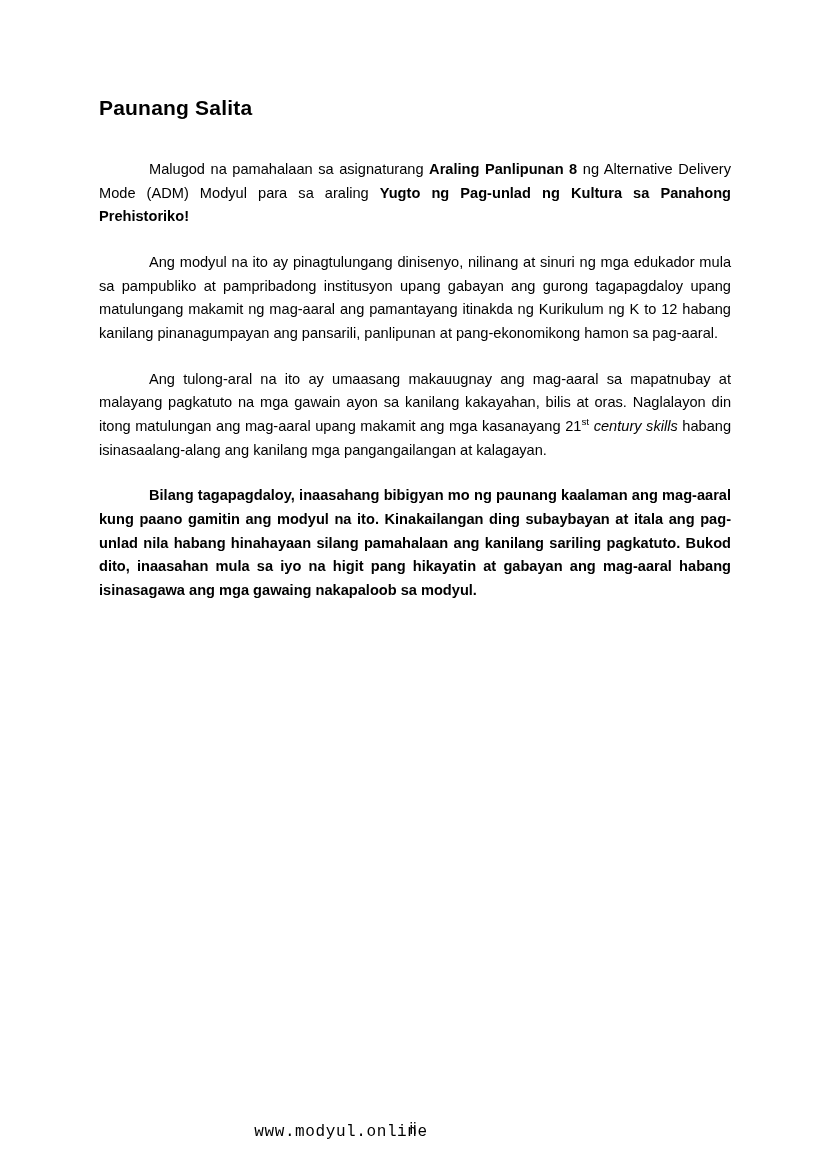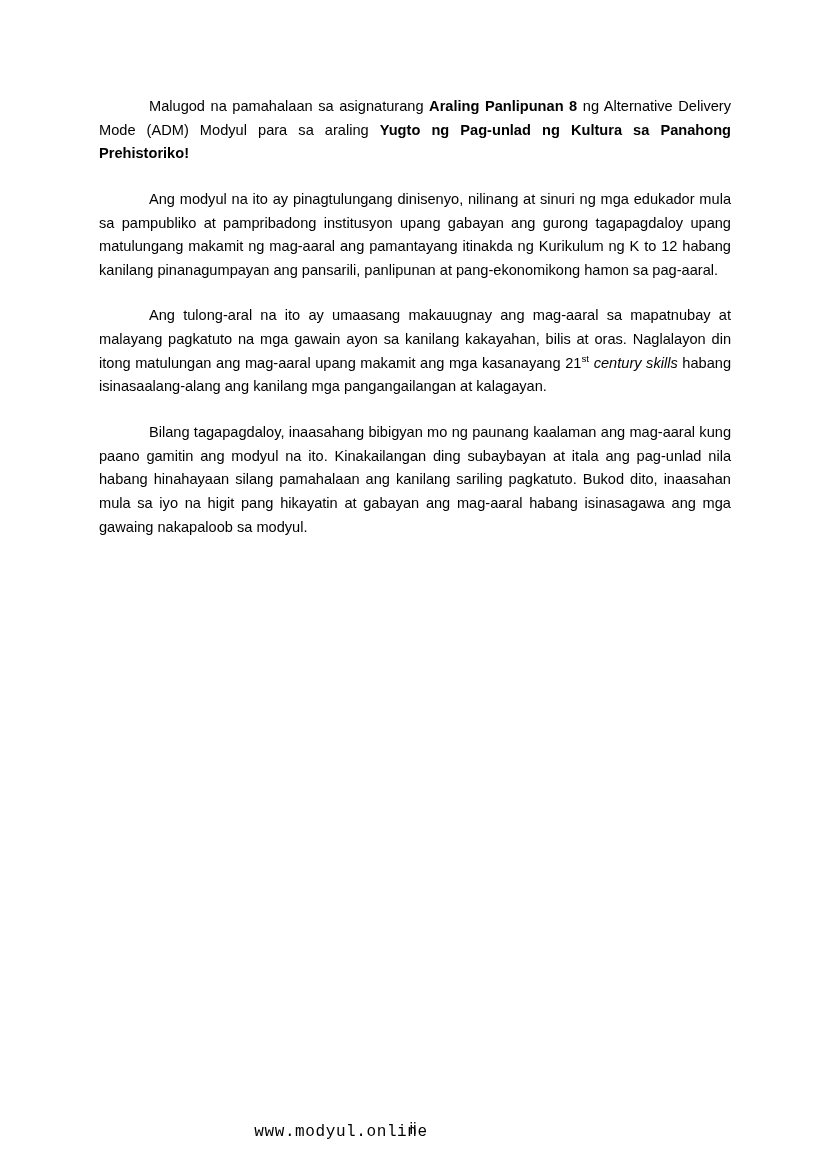--- a/index.html
+++ b/index.html
@@ -42,20 +42,21 @@
   }
   p.para {
     font-size: 14.6px;
     line-height: 1.62;
     text-align: justify;
     margin: 0 0 22px 0;
     text-indent: 50px;
   }
   p.para:last-child {
     margin-bottom: 0;
+    font-weight: bold;
   }
   b, strong {
     font-weight: bold;
     margin-top: 20px;
   }
   i, em {
   }
   sup {
     font-size: 0.68em;
     vertical-align: super;
@@ -81,20 +82,21 @@
     letter-spacing: 0.6px;
     font-family: Liberation Mono, monospace;
   }
 </style>
 </head>
 <body>
 
 <div class="page">
   <div class="content">
 
+    <h1 class="doc-title">Paunang Salita</h1>
 
 
     <p class="para" id="p1"><span>Malugod na pamahalaan sa asignaturang </span><b>Araling Panlipunan 8</b><span> ng Alternative Delivery Mode (ADM) Modyul para sa araling </span><b>Yugto ng Pag-unlad ng Kultura sa Panahong Prehistoriko!</b></p>
     <p class="para" id="p2"><span>Ang modyul na ito ay pinagtulungang dinisenyo, nilinang at sinuri ng mga edukador mula sa pampubliko at pampribadong institusyon upang gabayan ang gurong tagapagdaloy upang matulungang makamit ng mag-aaral ang pamantayang itinakda ng Kurikulum ng K to 12 habang kanilang pinanagumpayan ang pansarili, panlipunan at pang-ekonomikong hamon sa pag-aaral.</span></p>
     <p class="para" id="p3"><span>Ang tulong-aral na ito ay umaasang makauugnay ang mag-aaral sa mapatnubay at malayang pagkatuto na mga gawain ayon sa kanilang kakayahan, bilis at oras. Naglalayon din itong matulungan ang mag-aaral upang makamit ang mga kasanayang 21</span><sup>st</sup><span> </span><i>century skills</i><span> habang isinasaalang-alang ang kanilang mga pangangailangan at kalagayan.</span></p>
     <p class="para" id="p4"><span>Bilang tagapagdaloy, inaasahang bibigyan mo ng paunang kaalaman ang mag-aaral kung paano gamitin ang modyul na ito. Kinakailangan ding subaybayan at itala ang pag-unlad nila habang hinahayaan silang pamahalaan ang kanilang sariling pagkatuto. Bukod dito, inaasahan mula sa iyo na higit pang hikayatin at gabayan ang mag-aaral habang isinasagawa ang mga gawaing nakapaloob sa modyul.</span></p>
 
   </div>
 
   <div class="page-number">ii</div>

